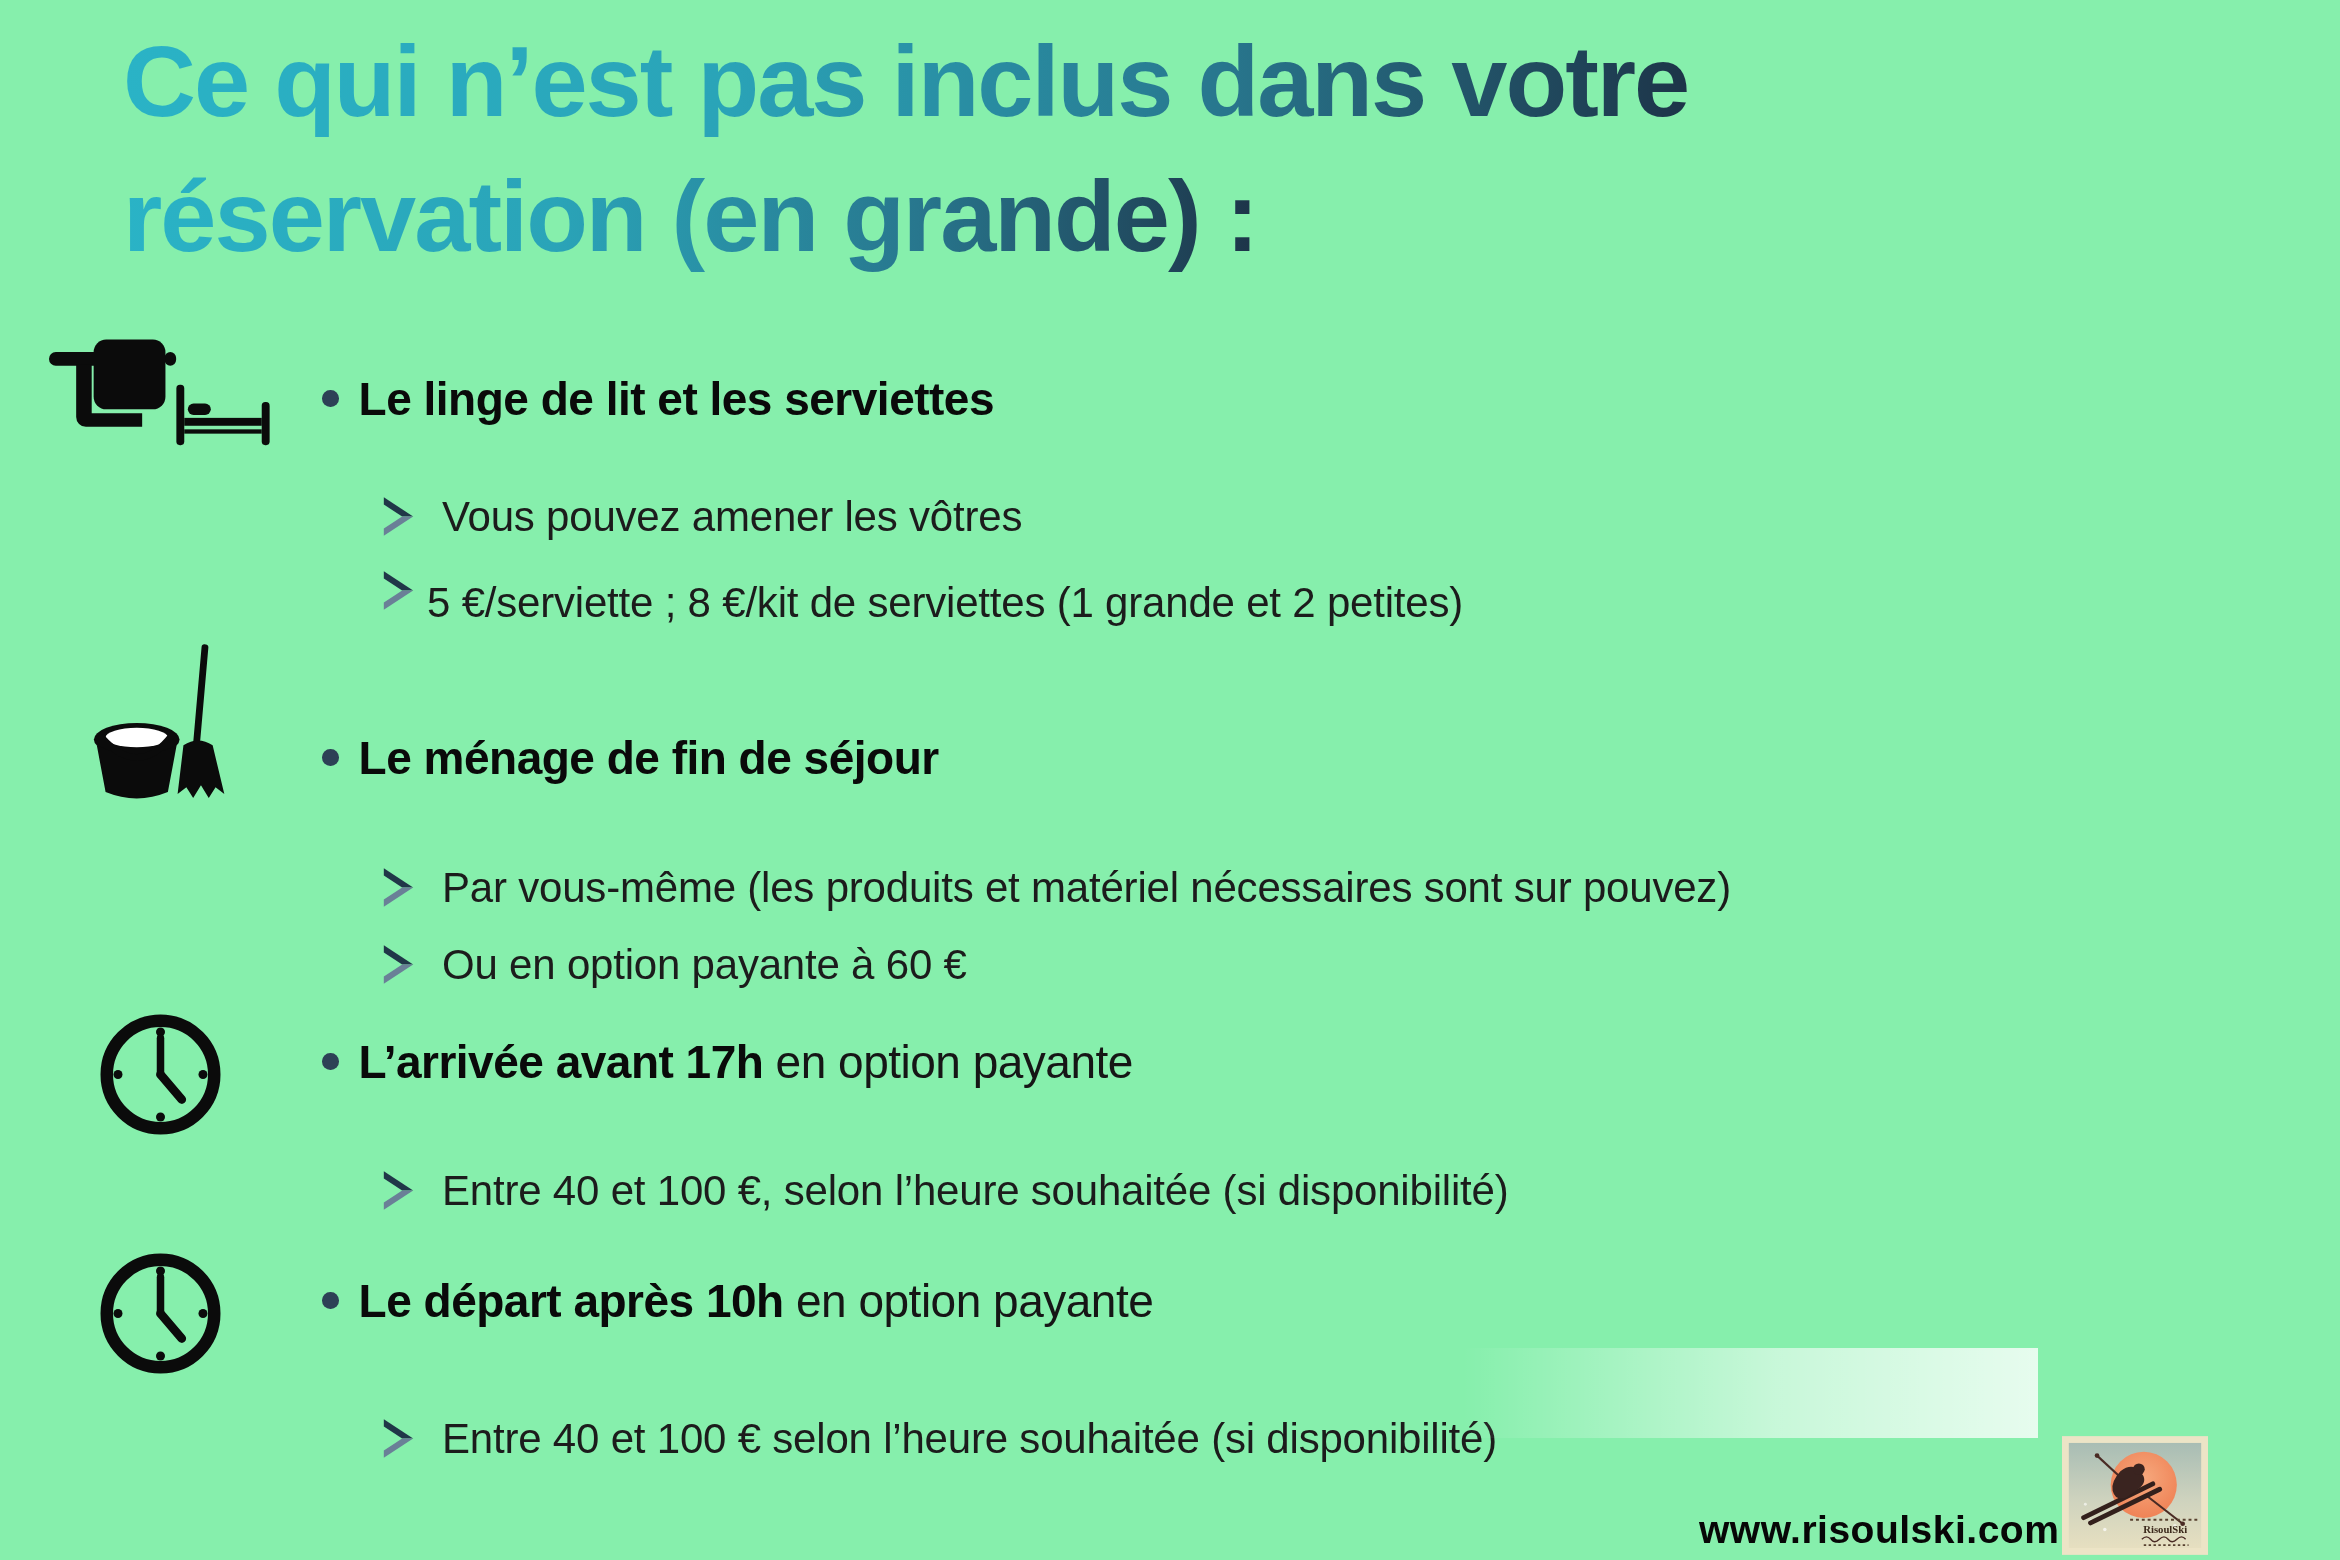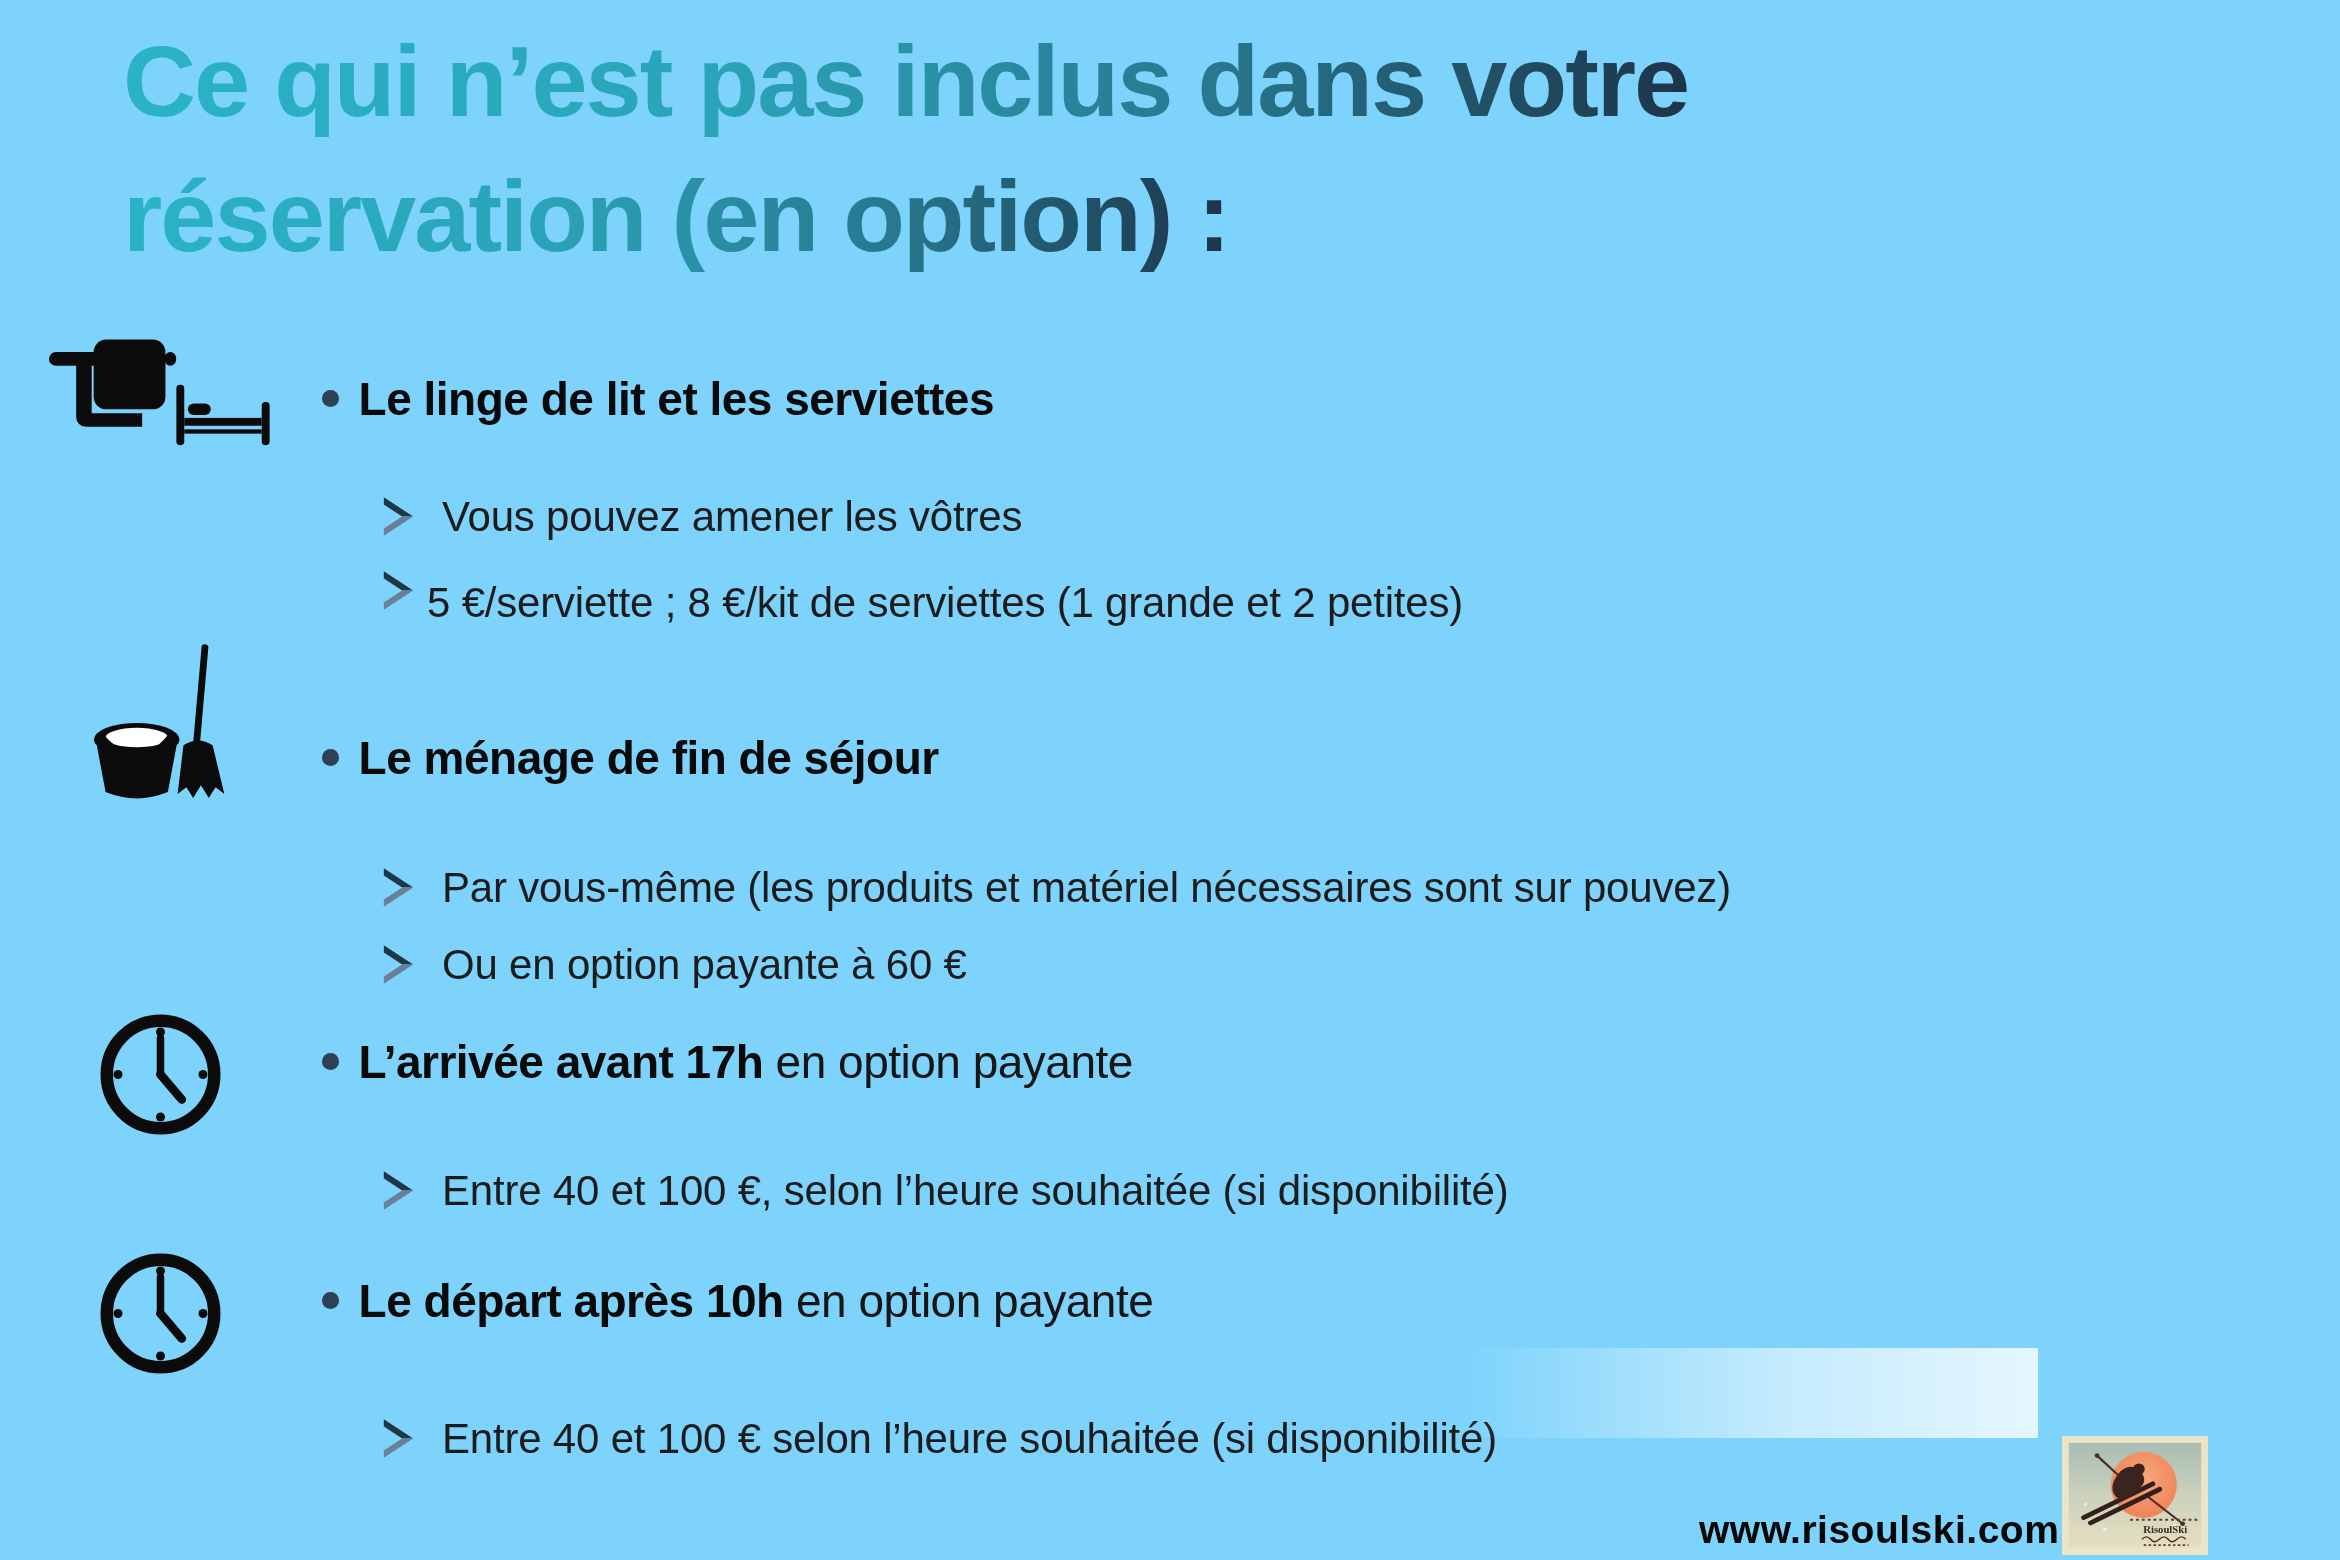--- a/index.html
+++ b/index.html
@@ -1,16 +1,16 @@
 <!DOCTYPE html>
 <html><head>
 <meta charset="utf-8">
 <style>
   html,body{margin:0;padding:0;background:#ffffff;}
-  .slide{position:relative;width:2341px;height:1560px;background:#7dd3fc;overflow:hidden;
+  .slide{position:relative;width:2341px;height:1560px;background:#86efac;overflow:hidden;
          font-family:"Liberation Sans",sans-serif;}
 
   
   .title{position:absolute;left:123px;top:13.7px;margin:0;font-weight:700;letter-spacing:-2px;}
   .title .tline{display:block;width:max-content;font-size:101px;line-height:1.34;color:#2191a8;}
   @supports ((-webkit-background-clip:text) or (background-clip:text)){
     .title .tline{
       background:linear-gradient(90deg,#2ab3c6 0%,#2aa4b8 38%,#28778e 70%,#1d3448 100%);
       -webkit-background-clip:text;background-clip:text;color:transparent;}
   }
@@ -39,21 +39,21 @@
   .fade{position:absolute;left:1463px;top:1348px;width:575px;height:90px;pointer-events:none;
         background:linear-gradient(90deg,rgba(255,255,255,0) 0%,rgba(255,255,255,0.55) 55%,rgba(255,255,255,0.8) 100%);}
 </style>
 </head>
 <body>
 
 <div class="slide">
 
   <h1 class="title">
     <span class="tline">Ce qui n’est pas inclus dans votre</span>
-    <span class="tline">réservation (en option) :</span>
+    <span class="tline">réservation (en grande) :</span>
   </h1>
 
   <div class="icon" style="left:49px;top:339px;width:131px;height:98px;">
     <svg width="131" height="98" viewBox="0 0 135 100" fill="#0b0b0b">
       <rect x="0" y="13" width="58" height="14" rx="7"></rect>
       <rect x="119" y="13" width="12" height="14" rx="6"></rect>
       <rect x="46" y="0" width="74" height="72" rx="13"></rect>
       <path d="M28,26 h16 v50 h52 v14 h-58 a10,10 0 0 1 -10,-10 z"></path>
     </svg>
   </div>

